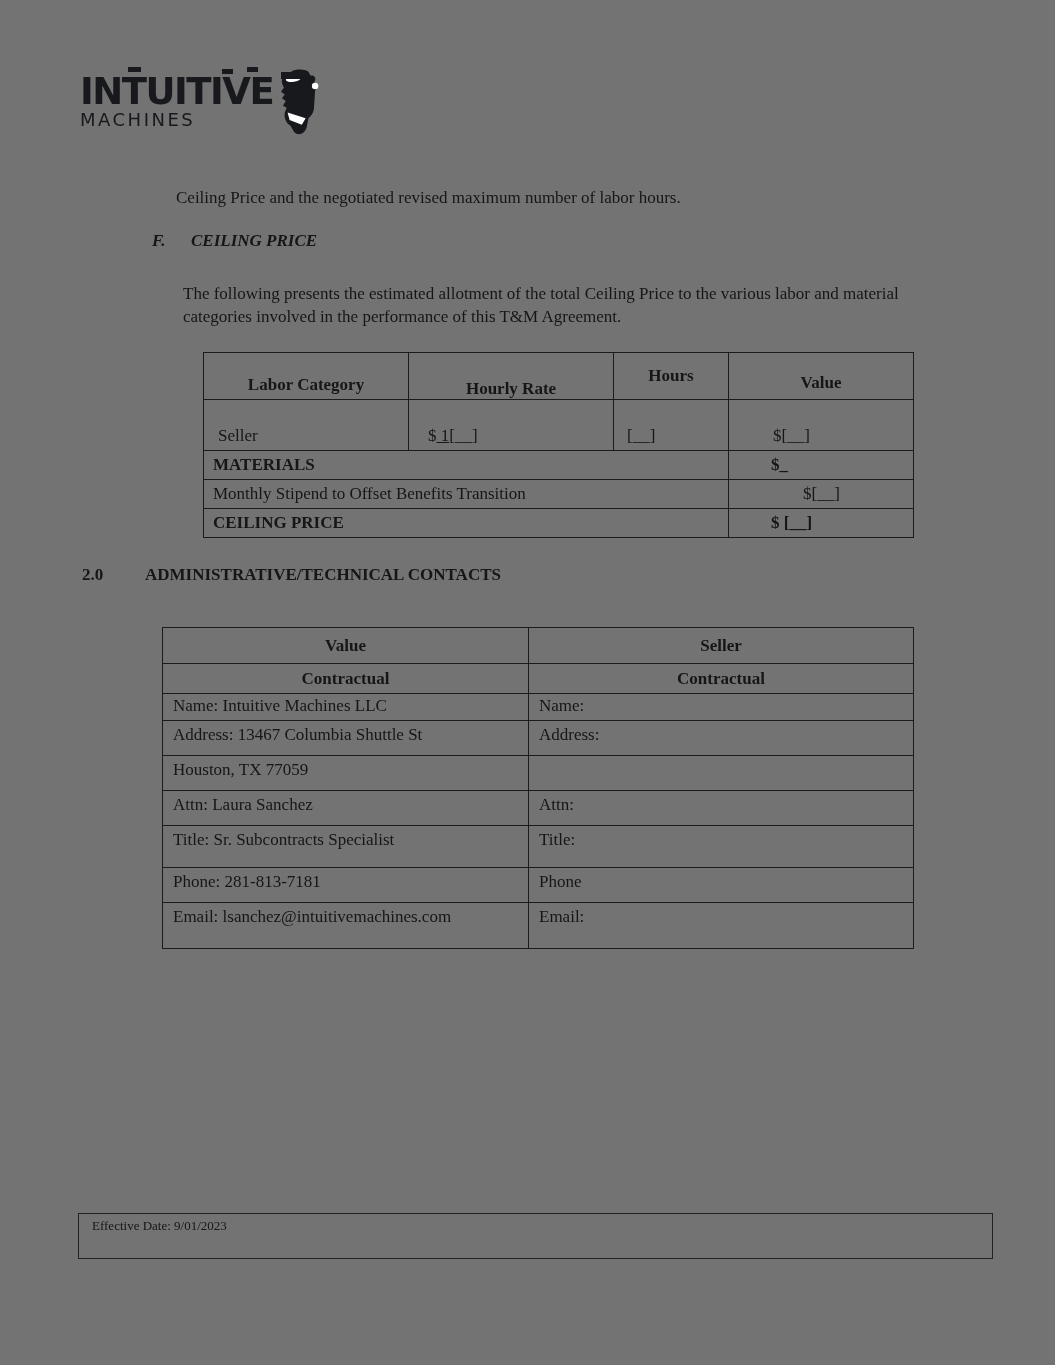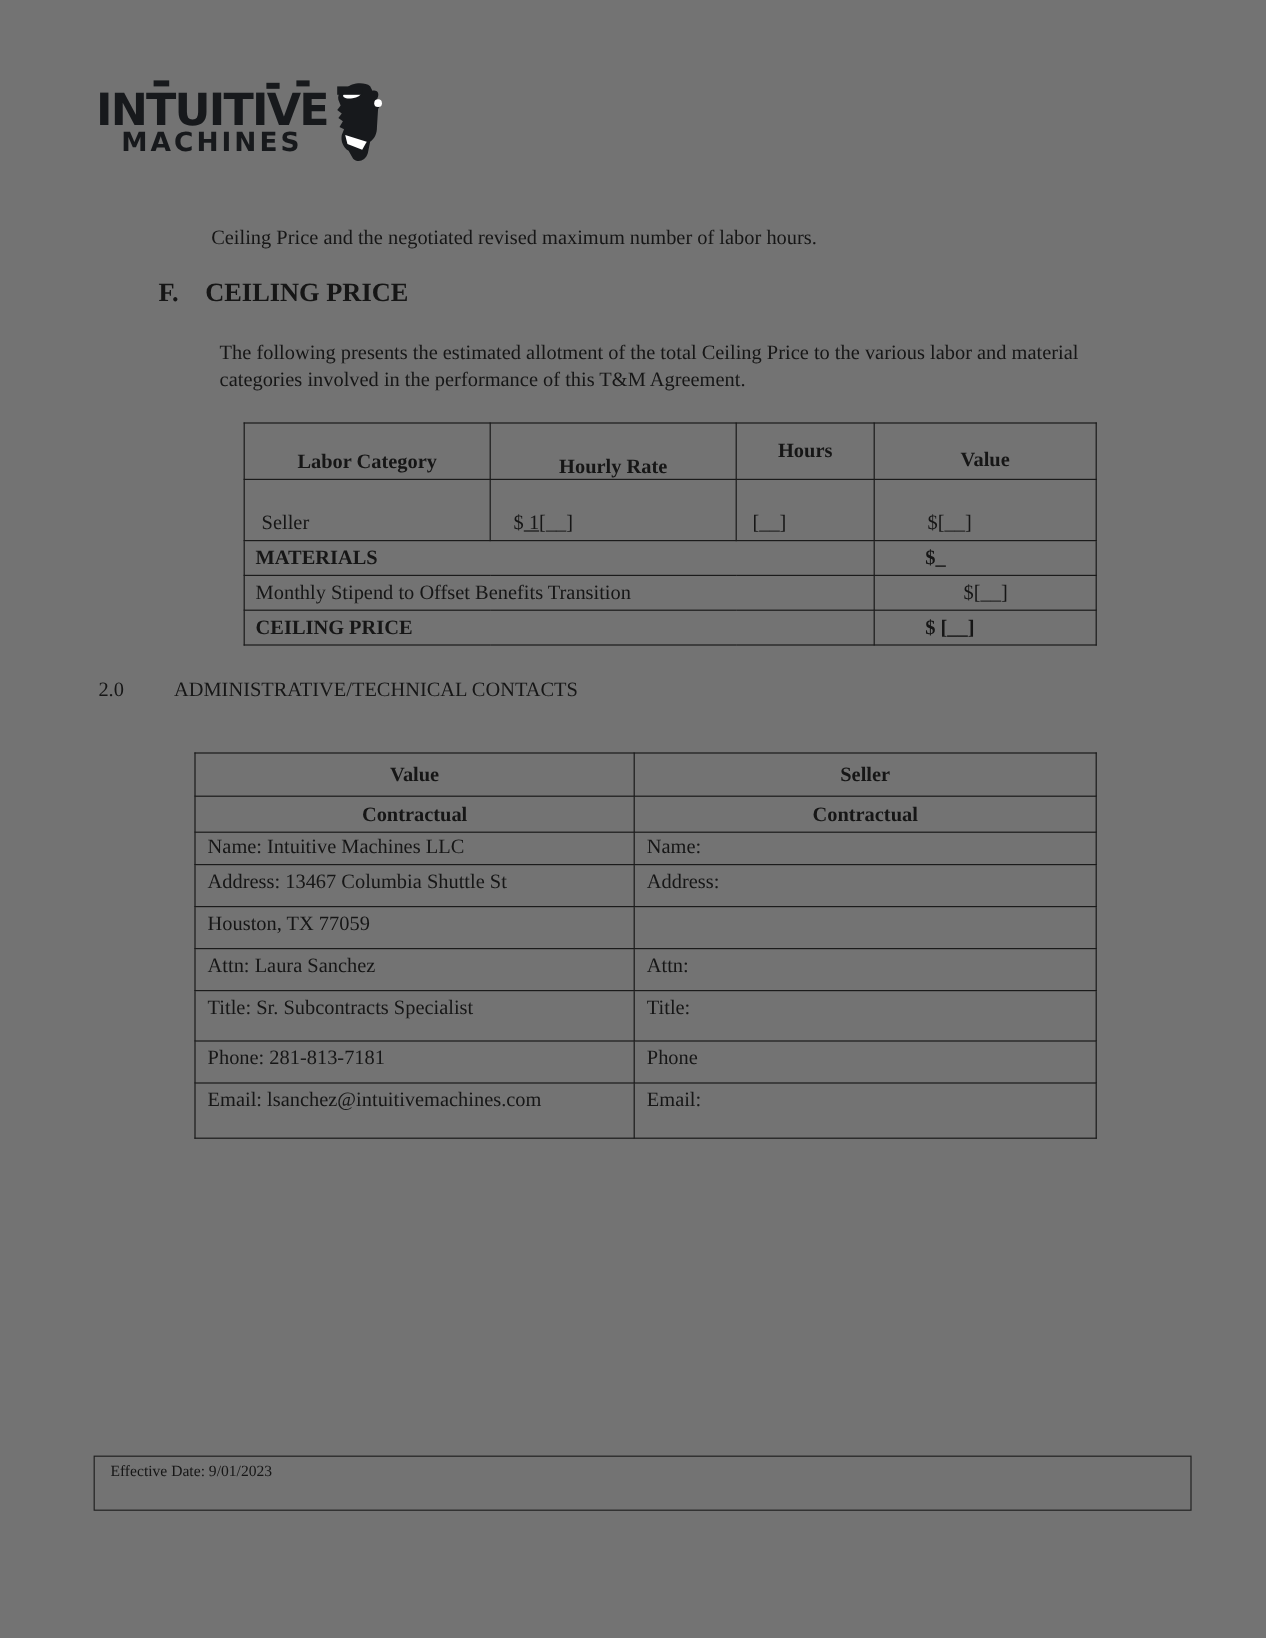--- a/index.html
+++ b/index.html
@@ -29,63 +29,64 @@
   .logo-primary {
     font-family: "DejaVu Sans", sans-serif;
     font-weight: bold;
     font-size: 37px;
     line-height: 36px;
     letter-spacing: -1.5px;
     color: #17191c;
   }
   .logo-secondary {
     font-family: "DejaVu Sans", sans-serif;
-    font-weight: bold;
-    font-size: 22px;
+    font-weight: normal;
+    font-size: 18px;
     line-height: 19px;
     letter-spacing: 2.5px;
-    text-align: center;
+    text-align: left;
     color: #17191c;
   }
   .stencil-bar { position: absolute; background: #17191c; }
   .bar1 { left: 48px;  top: 3px; width: 13px; height: 5px; }
   .bar2 { left: 142px; top: 5px; width: 11px; height: 5px; }
   .bar3 { left: 167px; top: 3px; width: 11px; height: 5px; }
   .bar4 { left: 201px; top: 8px; width: 21px; height: 7px; }
   .logo-mark { margin-left: 5px; margin-top: 4px; }
 
   
   .intro {
     position: absolute;
     left: 176px;
     top: 188px;
     font-size: 17px;
     line-height: 20px;
   }
   .sec-f {
     position: absolute;
-    left: 132px;
+    left: 152px;
     top: 231px;
     font-weight: bold;
-    font-size: 22px;
+    font-size: 17px;
+    font-style: italic;
   }
   .sec-f .sec-num { display: inline-block; width: 39px; }
   .para {
     position: absolute;
     left: 183px;
     top: 282px;
     width: 732px;
     font-size: 17px;
     line-height: 23px;
   }
   .sec-2 {
     position: absolute;
     left: 82px;
     top: 565px;
-    font-weight: normal;
+    font-weight: bold;
     font-size: 17px;
   }
   .sec-2 .sec-num { display: inline-block; width: 63px; }
 
   
   table {
     position: absolute;
     border-collapse: collapse;
     table-layout: fixed;
     font-size: 17px;

